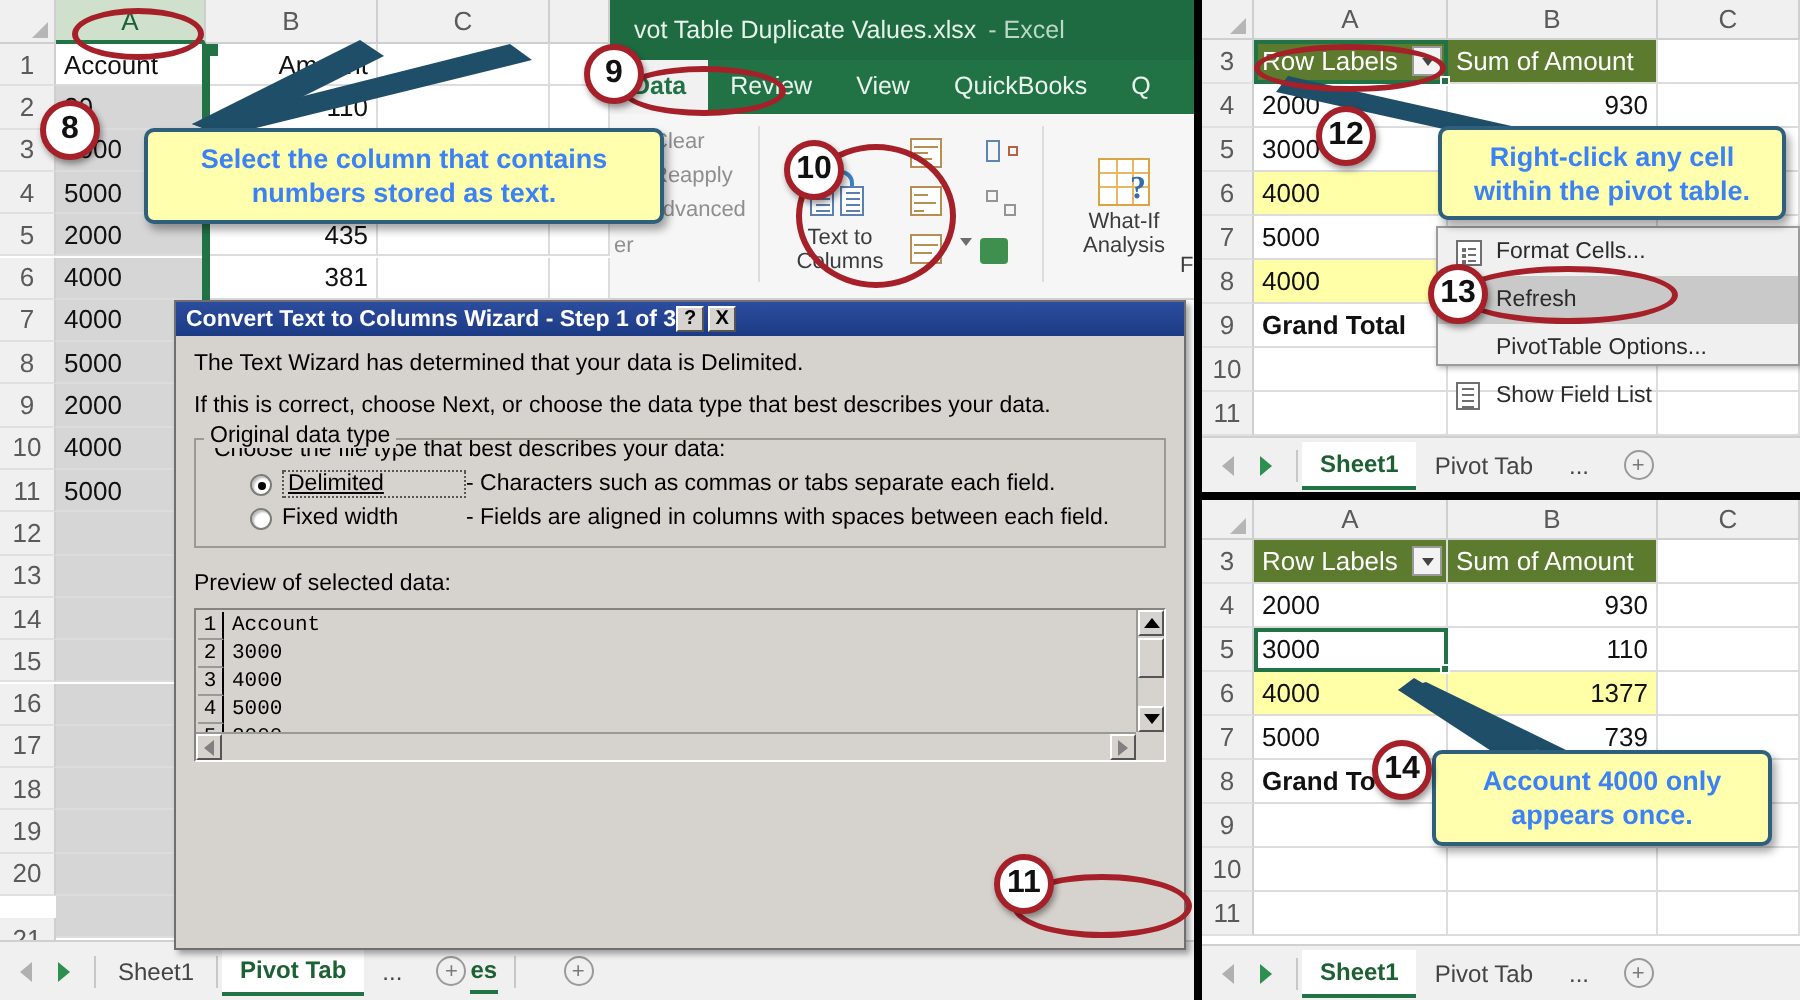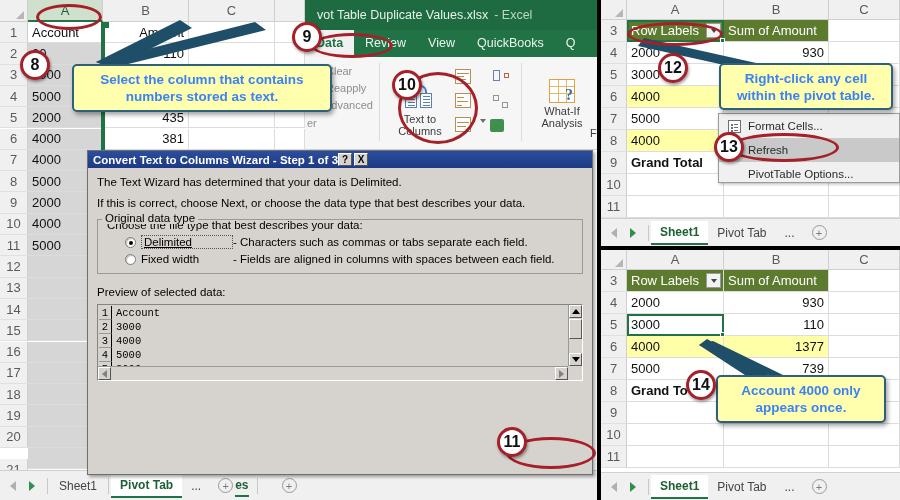--- a/index.html
+++ b/index.html
@@ -657,20 +657,31 @@
         <span class="txt">Format Cells...</span>
       </div>
       <div class="mi hover">
         <span class="ico"></span>
         <span class="txt">Refresh</span>
       </div>
       <div class="mi">
         <span class="ico"></span>
         <span class="txt">PivotTable Options...</span>
       </div>
+      <div class="mi">
+        <span class="ico">
+          <span class="ico-fieldlist">
+              <i style="top:2px"></i>
+              <i style="top:5px"></i>
+              <i style="top:8px"></i>
+              <i style="top:11px"></i>
+            </span>
+        </span>
+        <span class="txt">Show Field List</span>
+      </div>
     </div>
 
     <svg class="leader" style="left:35px;top:32px;width:200px;height:48px;">
       <polygon points="8,6 142,36 138,44 2,14" fill="#1f4e68"></polygon>
       <polygon points="8,6 120,44 138,44 18,12" fill="#1f4e68"></polygon>
     </svg>
     <div class="callout" style="left:118px;top:63px;width:174px;height:47px;">
       <span id="co12"><span>Right-click any cell</span><br><span>within the pivot table.</span></span>
     </div>
     <div class="badge" style="left:57px;top:53px;">12</div>

